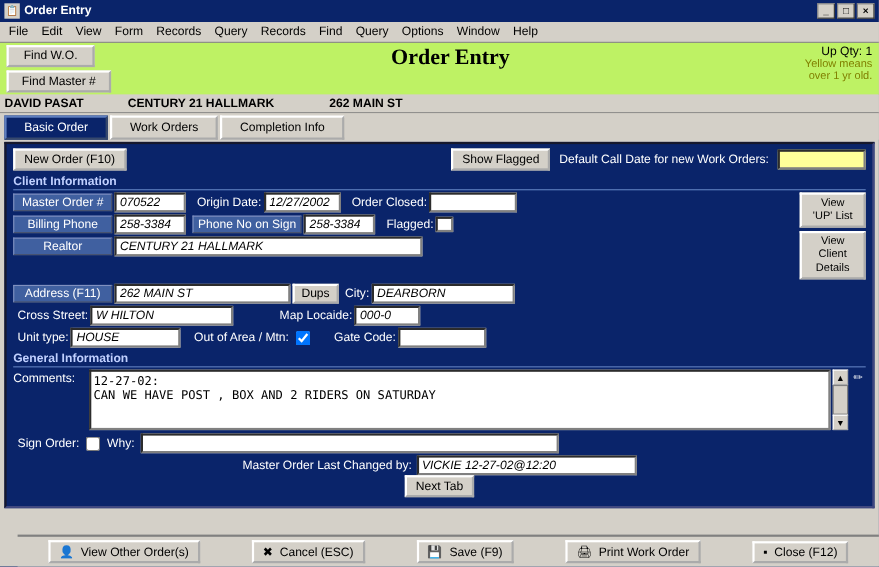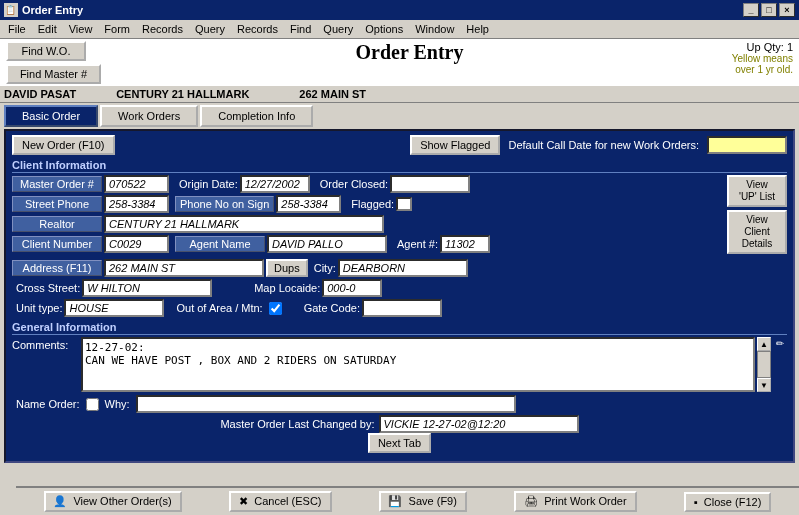--- a/index.html
+++ b/index.html
@@ -72,21 +72,21 @@
   <span>Records</span>
   <span>Query</span>
   <span>Records</span>
   <span>Find</span>
   <span>Query</span>
   <span>Options</span>
   <span>Window</span>
   <span>Help</span>
 </div>
 
-<div style="display:flex; align-items:flex-start; padding: 2px 6px; background:#ffffff;">
+<div style="display:flex; align-items:flex-start; padding: 2px 6px; background:#bef264;">
 
   <div style="display:flex; flex-direction:column; gap:3px; min-width:120px;">
     <button class="btn" style="width:80px;">Find W.O.</button>
     <button class="btn" style="width:95px;">Find Master #</button>
   </div>
 
   <div style="flex:1; text-align:center;">
     <div style="font-size:20px; font-weight:bold; font-family: serif;">Order Entry</div>
   </div>
 
@@ -131,41 +131,33 @@
         <div class="form-row">
           <span class="field-label">Master Order #</span>
           <input type="text" class="field-input" style="width: 65px;" value="070522">
           <span style="color:white; margin-left:8px;">Origin Date:</span>
           <input type="text" class="field-input" style="width: 70px;" value="12/27/2002">
           <span style="color:white; margin-left:8px;">Order Closed:</span>
           <input type="text" class="field-input" style="width: 80px;" value="">
         </div>
 
         <div class="form-row">
-          <span class="field-label">Street Phone</span>
+          <span class="field-label">Billing Phone</span>
           <input type="text" class="field-input" style="width: 65px;" value="258-3384">
           <span class="field-label" style="margin-left:4px;">Phone No on Sign</span>
           <input type="text" class="field-input" style="width: 65px;" value="258-3384">
           <span style="color:white; margin-left:8px;">Flagged:</span>
           <span class="flagged-input"></span>
         </div>
 
         <div class="form-row">
           <span class="field-label">Realtor</span>
           <input type="text" class="field-input" style="width: 280px;" value="CENTURY 21 HALLMARK">
         </div>
 
-        <div class="form-row">
-          <span class="field-label">Client Number</span>
-          <input type="text" class="field-input" style="width: 65px;" value="C0029">
-          <span class="field-label" style="margin-left:4px;">Agent Name</span>
-          <input type="text" class="field-input" style="width: 120px;" value="DAVID PALLO">
-          <span style="color:white; margin-left:8px;">Agent #:</span>
-          <input type="text" class="field-input" style="width: 50px;" value="11302">
-        </div>
       </div>
 
       <div class="right-btns" style="min-width:60px;">
         <button class="btn" style="font-size:10px; text-align:center; padding:2px 4px; line-height:1.2;">View<br>'UP' List</button>
         <button class="btn" style="font-size:10px; text-align:center; padding:2px 4px; line-height:1.2;">View<br>Client<br>Details</button>
       </div>
     </div>
   </div>
 
   <div class="inner-section" style="margin-top:3px;">
@@ -208,21 +200,21 @@
           <div style="flex:1; background:#d4d0c8; border:1px solid #808080;"></div>
           <div class="scroll-btn">▼</div>
         </div>
         <div style="width:14px; display:flex; align-items:flex-start; justify-content:center; padding-top:1px;">
           <span style="font-size:10px; color:white; cursor:pointer;">✏</span>
         </div>
       </div>
     </div>
 
     <div style="display:flex; align-items:center; gap:6px; margin-bottom:2px;">
-      <span style="color:white; margin-left:4px;">Name Order:</span>
+      <span style="color:white; margin-left:4px;">Sign Order:</span>
       <input type="checkbox" style="">
       <span style="color:white;">Why:</span>
       <input type="text" class="field-input" style="width: 380px;" value="">
     </div>
 
     <div style="display:flex; align-items:center; justify-content:center;flex-direction:column;">
       <div style="display:flex; align-items:center; gap:4px;">
         <span style="color:white; font-size:11px;">Master Order Last Changed by:</span>
         <input type="text" class="field-input" style="width: 200px;" value="VICKIE 12-27-02@12:20">
       </div>

